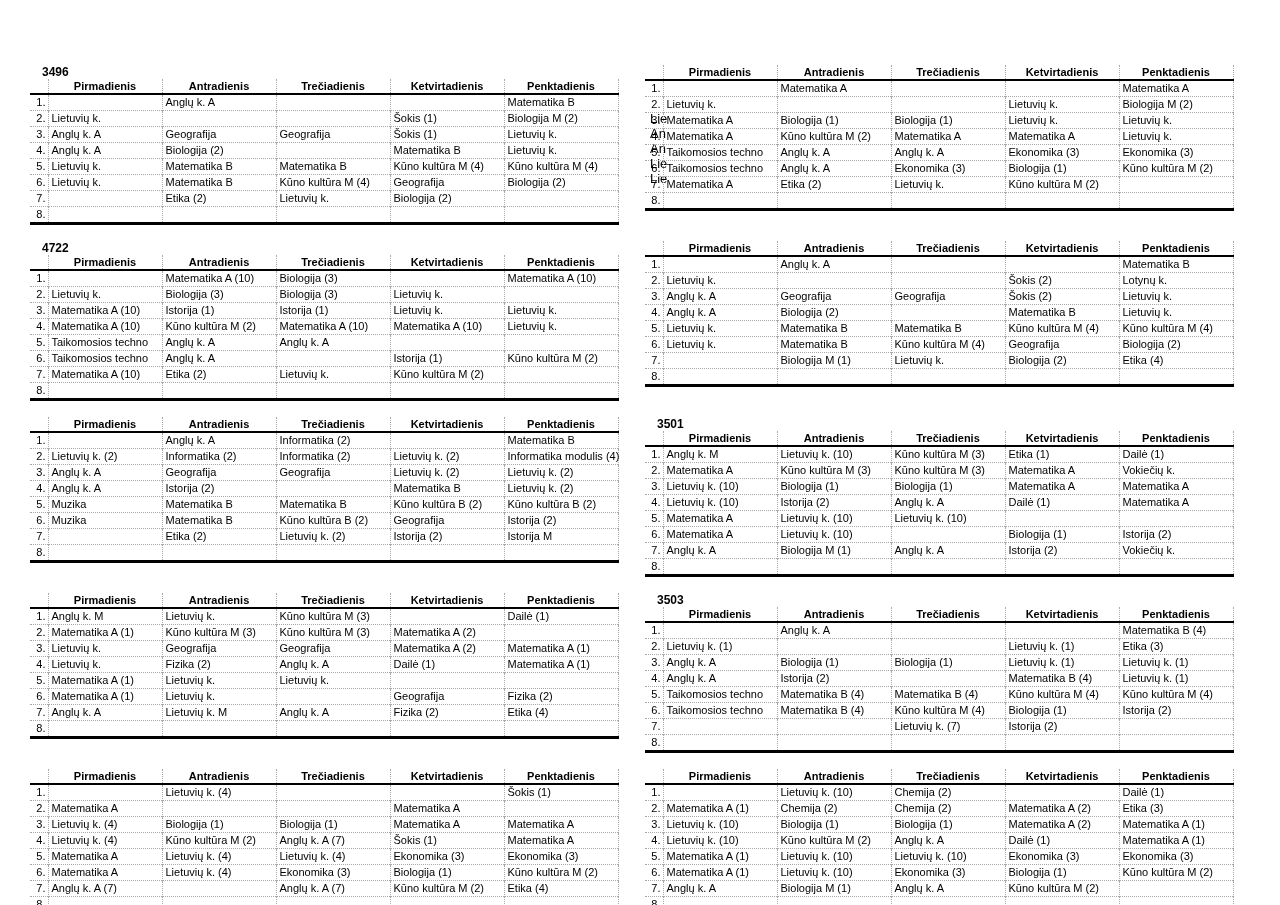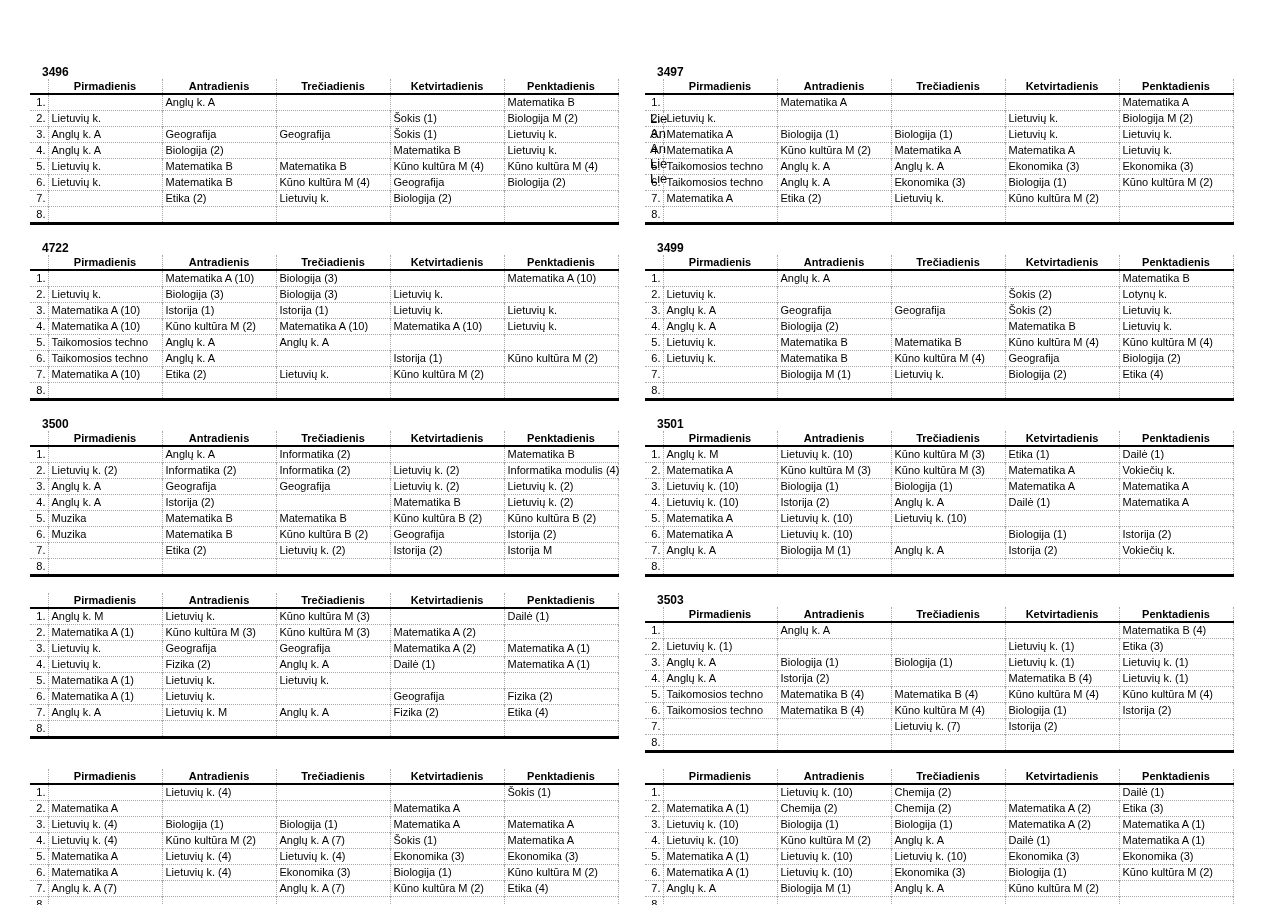--- a/index.html
+++ b/index.html
@@ -163,21 +163,20 @@
           </tr>
         </tbody>
       </table>
       <span class="ovf" style="top: 46px;">Lie</span>
       <span class="ovf" style="top: 61px;">An</span>
       <span class="ovf" style="top: 76px;">An</span>
       <span class="ovf" style="top: 91px;">Lie</span>
       <span class="ovf" style="top: 106px;">Lie</span>
     </section>
     <section class="tt">
-      <div class="tt-id">3497</div>
       <table class="tt-table">
         <colgroup>
           <col class="c-num">
           <col class="c-day">
           <col class="c-day">
           <col class="c-day">
           <col class="c-day">
           <col class="c-day">
         </colgroup>
         <thead>
@@ -341,21 +340,20 @@
             <td></td>
             <td></td>
             <td></td>
             <td></td>
             <td></td>
           </tr>
         </tbody>
       </table>
     </section>
     <section class="tt">
-      <div class="tt-id">3499</div>
       <table class="tt-table">
         <colgroup>
           <col class="c-num">
           <col class="c-day">
           <col class="c-day">
           <col class="c-day">
           <col class="c-day">
           <col class="c-day">
         </colgroup>
         <thead>
@@ -430,21 +428,20 @@
             <td></td>
             <td></td>
             <td></td>
             <td></td>
             <td></td>
           </tr>
         </tbody>
       </table>
     </section>
     <section class="tt">
-      <div class="tt-id">3500</div>
       <table class="tt-table">
         <colgroup>
           <col class="c-num">
           <col class="c-day">
           <col class="c-day">
           <col class="c-day">
           <col class="c-day">
           <col class="c-day">
         </colgroup>
         <thead>

